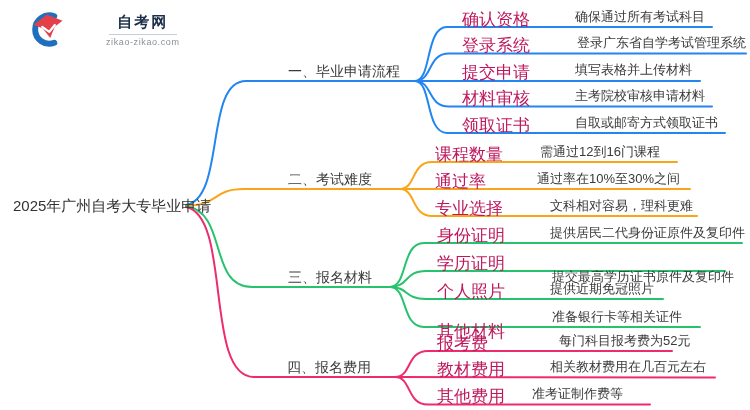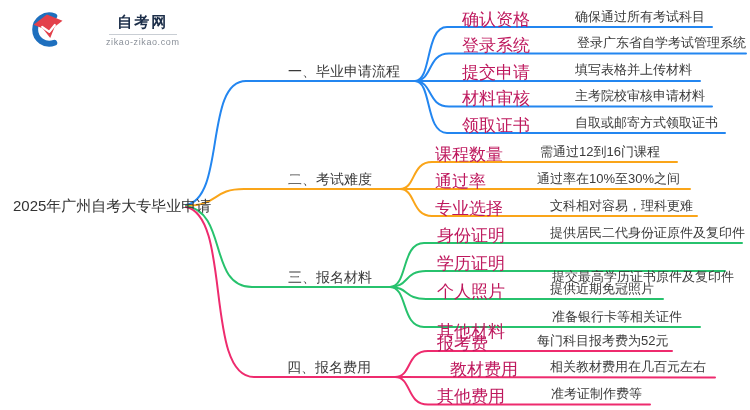--- a/index.html
+++ b/index.html
@@ -105,17 +105,17 @@
 <div class="node sub-desc" style="left:550px;top:226px">提供居民二代身份证原件及复印件</div>
 <div class="node sub-label" style="left:437px;top:254px">学历证明</div>
 <div class="node sub-desc" style="left:552px;top:270px">提交最高学历证书原件及复印件</div>
 <div class="node sub-label" style="left:437px;top:282px">个人照片</div>
 <div class="node sub-desc" style="left:550px;top:282px">提供近期免冠照片</div>
 <div class="node sub-label" style="left:437px;top:322px">其他材料</div>
 <div class="node sub-desc" style="left:552px;top:310px">准备银行卡等相关证件</div>
 
 <div class="node branch-label" style="left:287px;top:359px">四、报名费用</div>
 <div class="node sub-label" style="left:437px;top:334px">报考费</div>
-<div class="node sub-desc" style="left:537px;top:334px">每门科目报考费为52元</div>
-<div class="node sub-label" style="left:450px;top:360px">教材费用</div>
+<div class="node sub-desc" style="left:559px;top:334px">每门科目报考费为52元</div>
+<div class="node sub-label" style="left:437px;top:360px">教材费用</div>
 <div class="node sub-desc" style="left:550px;top:360px">相关教材费用在几百元左右</div>
 <div class="node sub-label" style="left:437px;top:387px">其他费用</div>
-<div class="node sub-desc" style="left:551px;top:387px">准考证制作费等</div>
+<div class="node sub-desc" style="left:532px;top:387px">准考证制作费等</div>
 
 </body></html>

